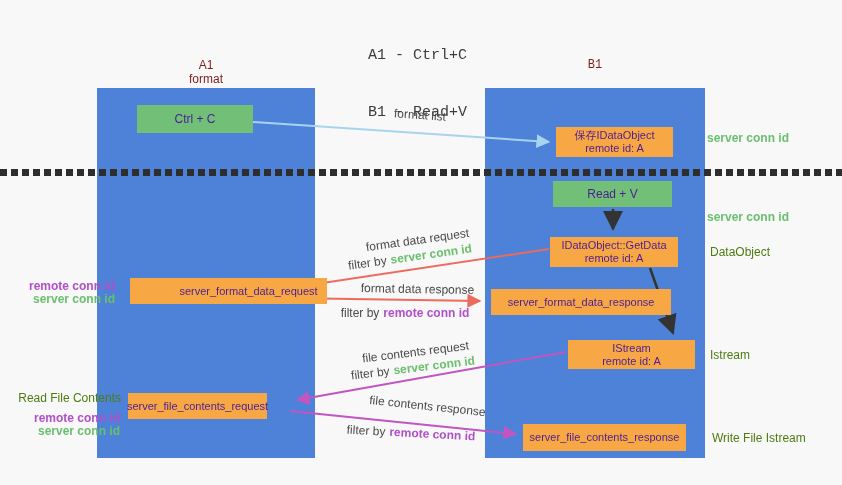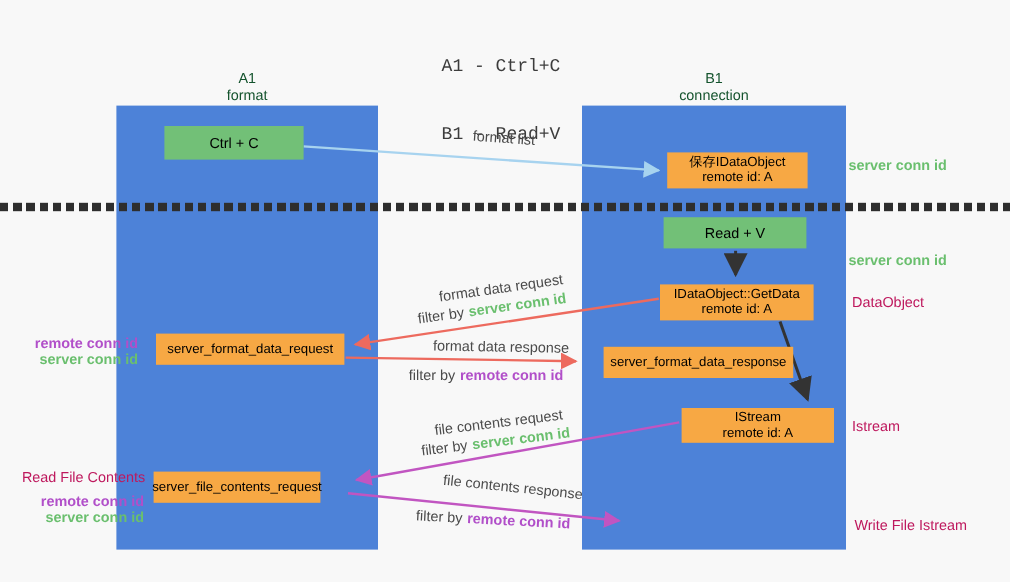--- a/index.html
+++ b/index.html
@@ -1,59 +1,58 @@
 <!DOCTYPE html>
 <html><head>
 <meta charset="utf-8">
 <style>
   html,body{margin:0;padding:0;}
   body{font-family:"Liberation Sans","DejaVu Sans",sans-serif;background:#f8f8f8;}
   #canvas{position:relative;width:842px;height:485px;background:#f8f8f8;overflow:hidden;}
 
   .title{position:absolute;left:368px;top:8px;font-size:15px;line-height:19px;color:#3c3c3c;white-space:pre;font-family:Liberation Mono, monospace;}
 
-  .lifeline-header{position:absolute;top:58px;font-size:12px;line-height:14px;color:#14532d;text-align:center;}
+  .lifeline-header{position:absolute;top:58px;font-size:12px;line-height:14px;color:#7f1d1d;text-align:center;}
   .lifeline-body{position:absolute;top:88px;height:370px;background:#4d82d8;}
 
   .dotted-sep{position:absolute;left:0;top:169px;width:842px;height:7px;z-index:4;
     background:repeating-linear-gradient(to right,#2e2e2e 0 7px,transparent 7px 11px);}
 
   .node{position:absolute;z-index:3;display:flex;flex-direction:column;align-items:center;justify-content:center;
-        color:#000000;text-align:center;}
+        color:#4c1d95;text-align:center;}
   .node.green{background:#72c077;font-size:12px;}
   .node.orange{background:#f7a844;font-size:11px;line-height:13px;}
 
   .arrows{position:absolute;left:0;top:0;z-index:2;}
 
   .alabel{position:absolute;z-index:3;font-size:12px;color:#4a4a4a;text-align:center;white-space:nowrap;}
   .green-t{color:#6abf6e;font-weight:bold;}
   .purple-t{color:#b14fc9;font-weight:bold;}
   .side{position:absolute;z-index:3;font-size:12px;white-space:nowrap;}
   .side.right-col{left:707px;}
-  .side.blk{color:#be185d;}
+  .side.blk{color:#4d7c0f;}
   .ralign{left:0;text-align:right;}
   .fprefix{margin-right:4px;}
 </style>
 </head>
 <body>
 
 <div id="canvas">
 
   <div class="title">
     <div>A1 - Ctrl+C</div>
     <div>B1 - Read+V</div>
   </div>
 
   <div class="lifeline-header" style="left:97px;width:218px;">
     <div>A1</div>
     <div>format</div>
   </div>
-  <div class="lifeline-header" style="left:485px;width:220px;">
+  <div class="lifeline-header" style="left:485px;width:220px;font-family:Liberation Mono, monospace;">
     <div>B1</div>
-    <div>connection</div>
   </div>
 
   <div class="lifeline-body" style="left:97px;width:218px;"></div>
   <div class="lifeline-body" style="left:485px;width:220px;"></div>
 
   <div class="dotted-sep"></div>
 
   <svg class="arrows" width="842" height="485" viewBox="0 0 842 485">
     <defs>
       <marker id="m-blue" viewBox="0 0 10 10" refX="9" refY="5" markerWidth="7" markerHeight="7" orient="auto">
@@ -89,37 +88,40 @@
 
   <div class="node green" style="left:553px;top:181px;width:119px;height:26px;">
     <div>Read + V</div>
   </div>
 
   <div class="node orange" style="left:550px;top:237px;width:128px;height:30px;">
     <div>IDataObject::GetData</div>
     <div>remote id: A</div>
   </div>
 
-  <div class="node orange" style="left:130px;top:278px;width:157px;height:26px;">
+  <div class="node orange" style="left:130px;top:278px;width:157px;height:26px;padding-left:40px;">
     <div>server_format_data_request</div>
   </div>
 
-  <div class="node orange" style="left:503px;top:289px;width:158px;height:26px;">
+  <div class="node orange" style="left:491px;top:289px;width:180px;height:26px;">
     <div>server_format_data_response</div>
   </div>
 
   <div class="node orange" style="left:568px;top:340px;width:127px;height:29px;">
     <div>IStream</div>
     <div>remote id: A</div>
   </div>
 
   <div class="node orange" style="left:128px;top:393px;width:139px;height:26px;">
     <div>server_file_contents_request</div>
   </div>
 
+  <div class="node orange" style="left:523px;top:424px;width:163px;height:27px;">
+    <div>server_file_contents_response</div>
+  </div>
 
   <div class="alabel" style="left:340px;top:108px;width:160px;transform:rotate(4deg);">format list</div>
 
   <div class="alabel" style="left:340px;top:233px;width:155px;transform:rotate(-8deg);">format data request</div>
   <div class="alabel" style="left:335px;top:250px;width:150px;transform:rotate(-8deg);">
     <span class="fprefix">filter by</span><span class="green-t">server conn id</span>
   </div>
 
   <div class="alabel" style="left:340px;top:282px;width:155px;transform:rotate(1deg);">format data response</div>
   <div class="alabel" style="left:330px;top:306px;width:150px;">

